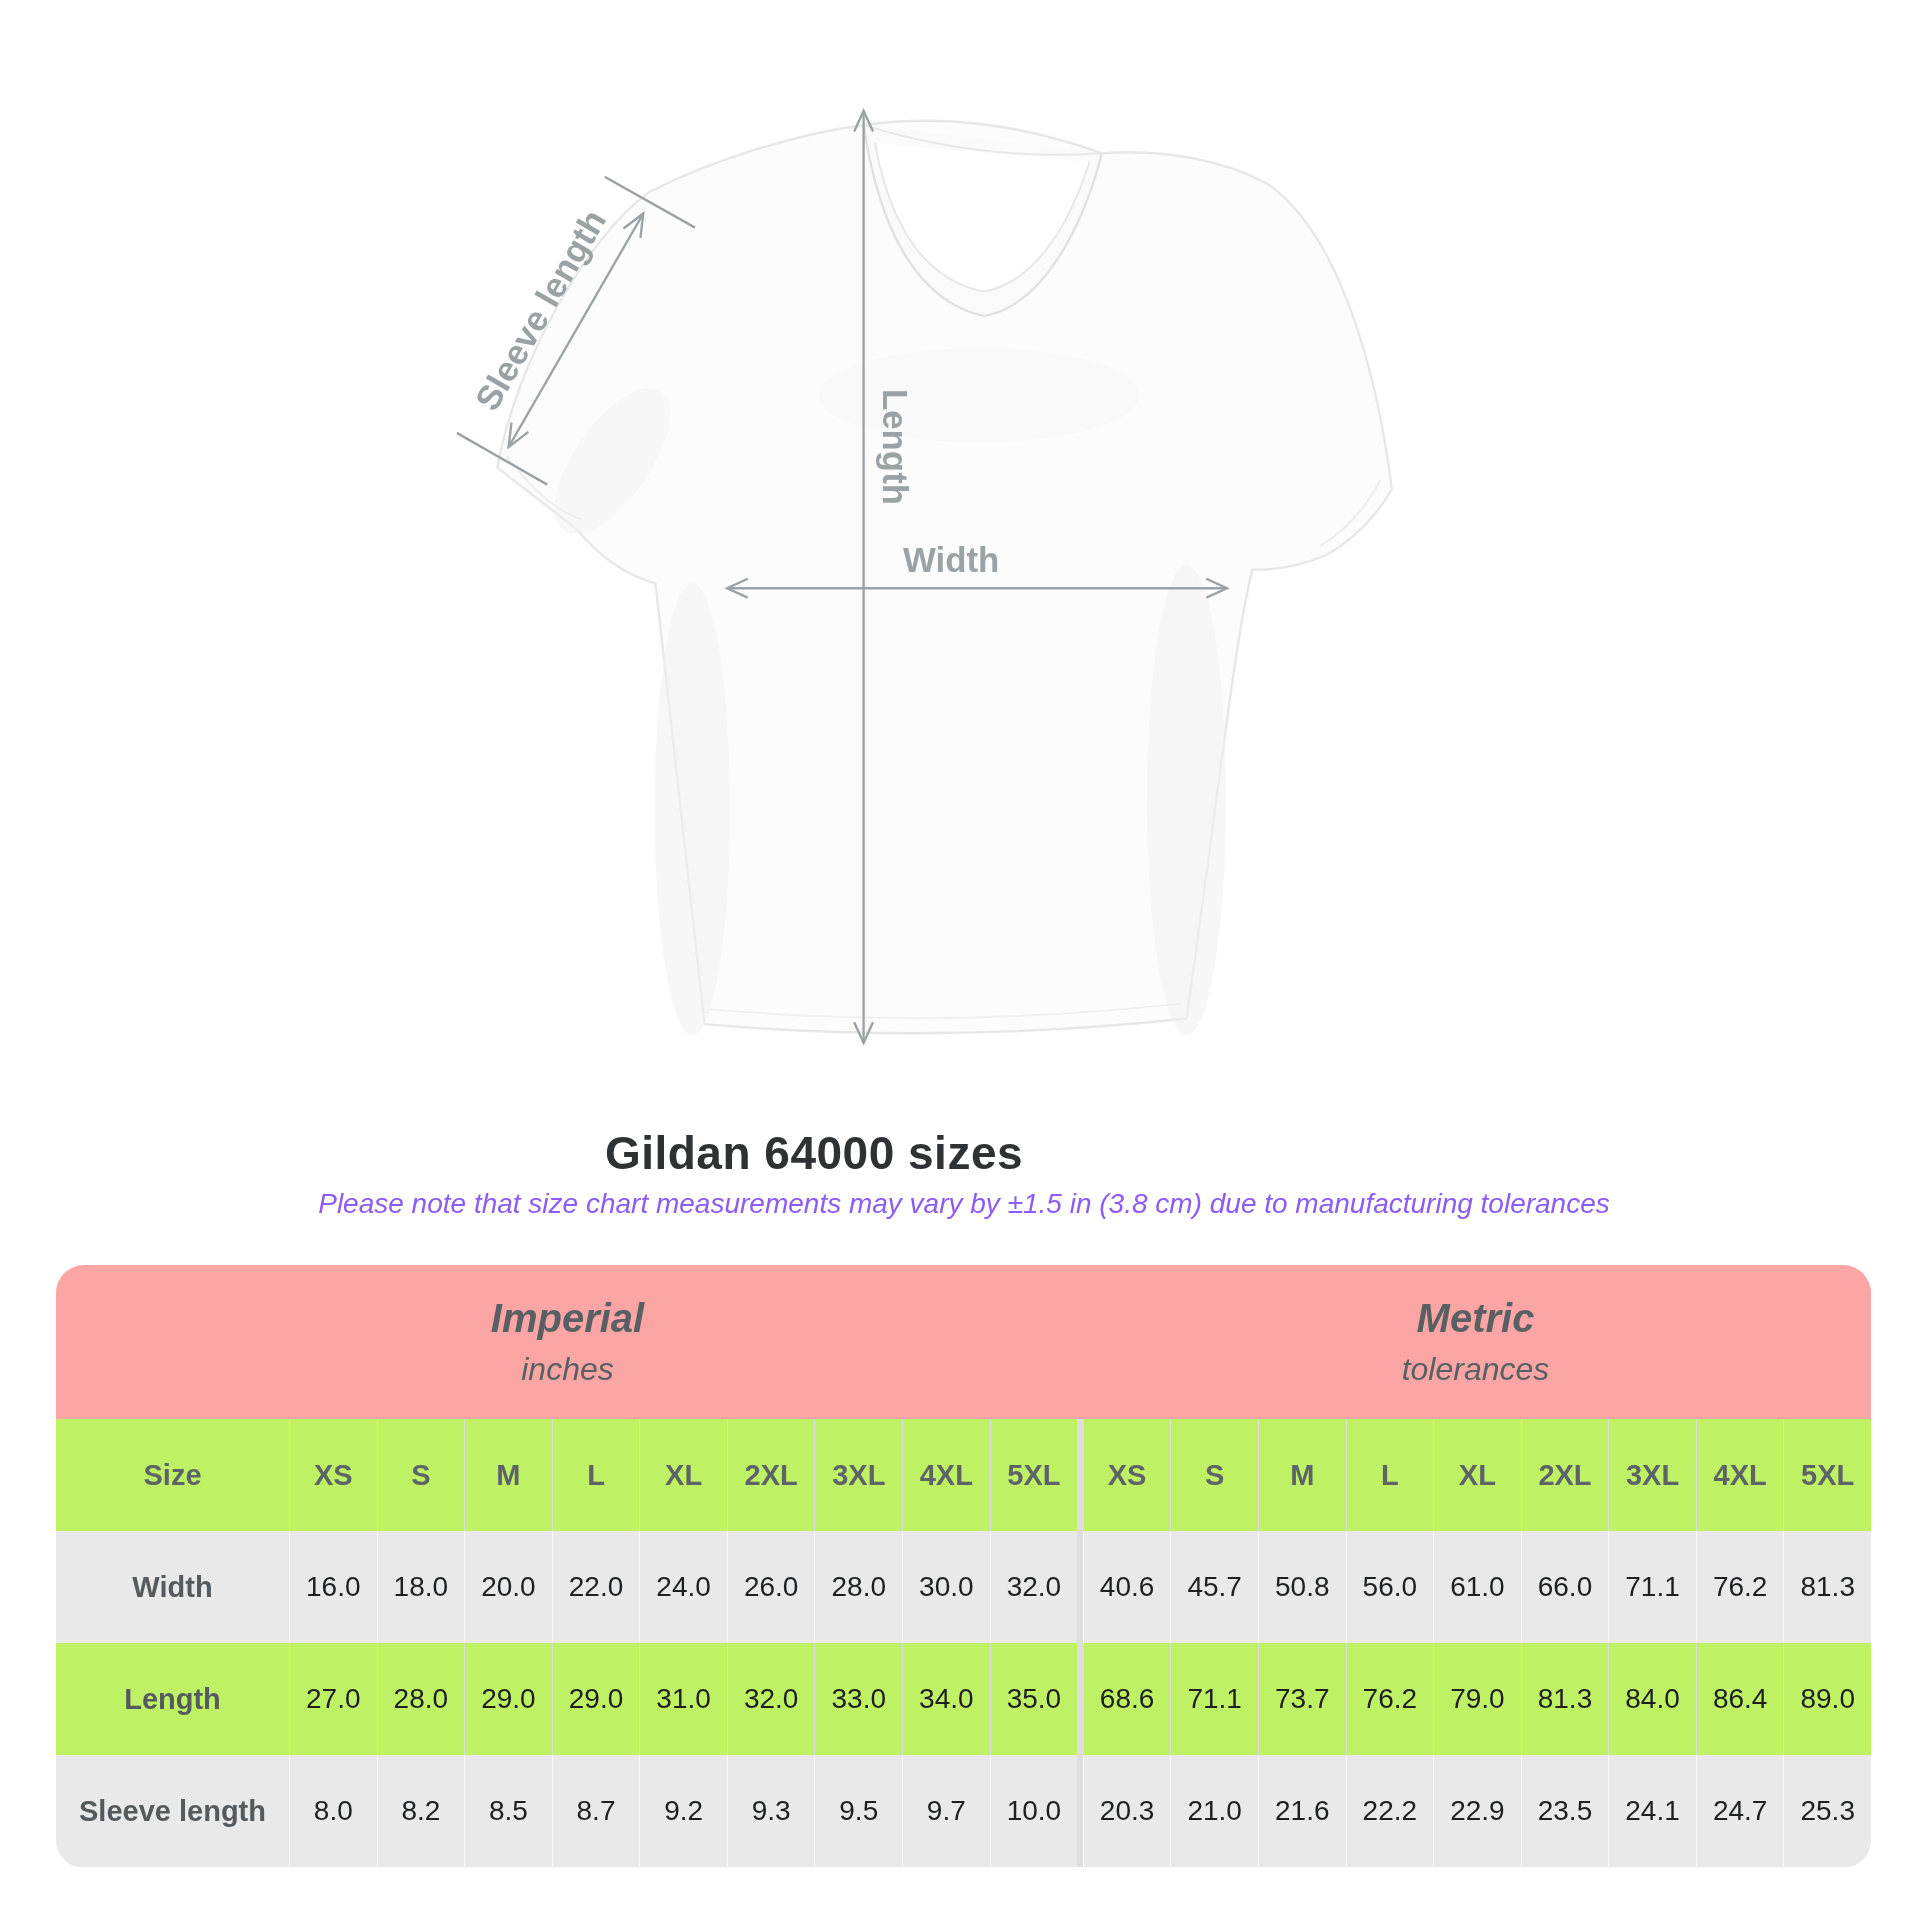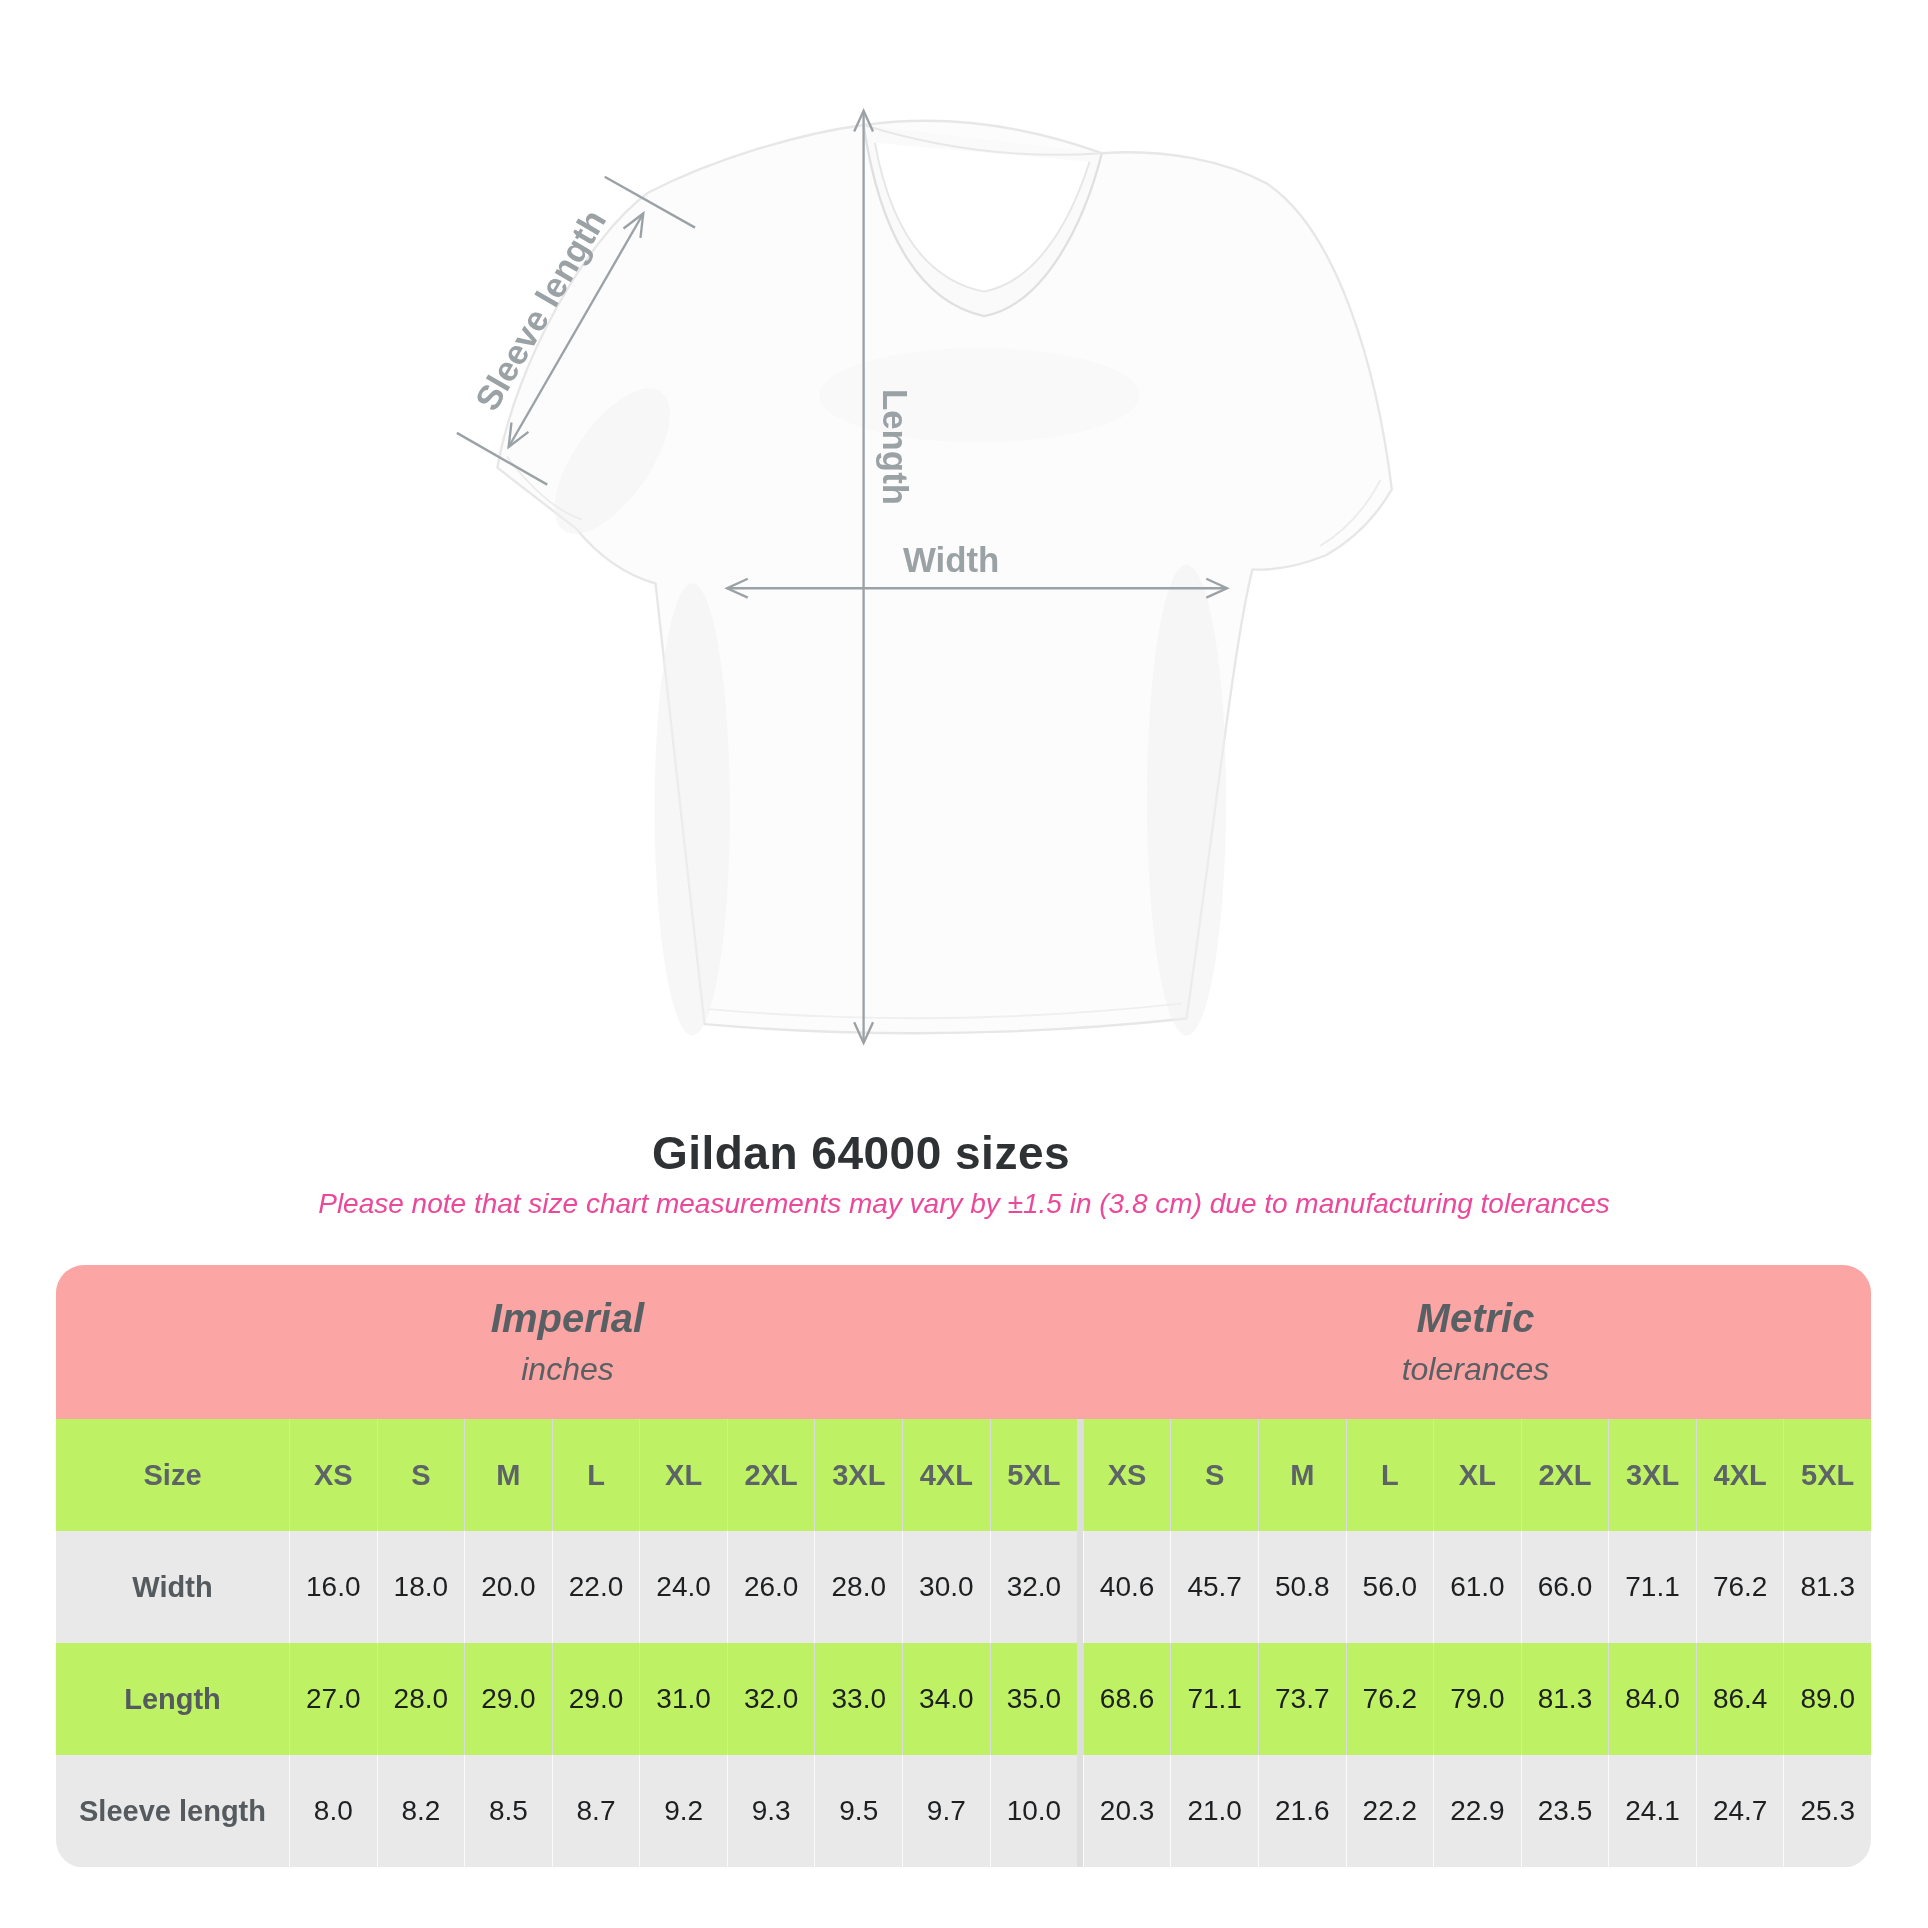--- a/index.html
+++ b/index.html
@@ -3,23 +3,23 @@
 <meta charset="utf-8">
 <style>
   html,body{margin:0;padding:0;background:#ffffff;}
   body{width:1928px;height:1928px;position:relative;font-family:"Liberation Sans",sans-serif;overflow:hidden;}
 
   
   .shirt-wrap{position:absolute;left:358px;top:56px;width:1111px;height:1055px;}
 
   
   .page-title{position:absolute;left:0;top:1126px;width:1628px;text-align:center;
-    font-size:46px;font-weight:bold;color:#2e3234;letter-spacing:0.5px;margin-left:47px;}
+    font-size:46px;font-weight:bold;color:#2e3234;letter-spacing:0.5px;}
   .page-subtitle{position:absolute;left:0;top:1188px;width:1928px;text-align:center;
-    font-size:28px;font-style:italic;color:#ec4899;}
+    font-size:28px;font-style:italic;color:#8b5cf6;}
 
   
   .size-table{position:absolute;left:56px;top:1265px;width:1815px;height:603px;
     border-radius:28px;overflow:hidden;}
   .band{height:154px;background:#fca5a5;position:relative;}
   .band-sec{position:absolute;top:0;height:100%;display:flex;flex-direction:column;
     justify-content:center;align-items:center;gap:9.4px;color:#596064;}
   .band-sec .sec-title{font-size:40px;font-weight:bold;font-style:italic;}
   .band-sec .sec-sub{font-size:32px;font-style:italic;}
   .band-sec.left{left:0;width:1023px;}

